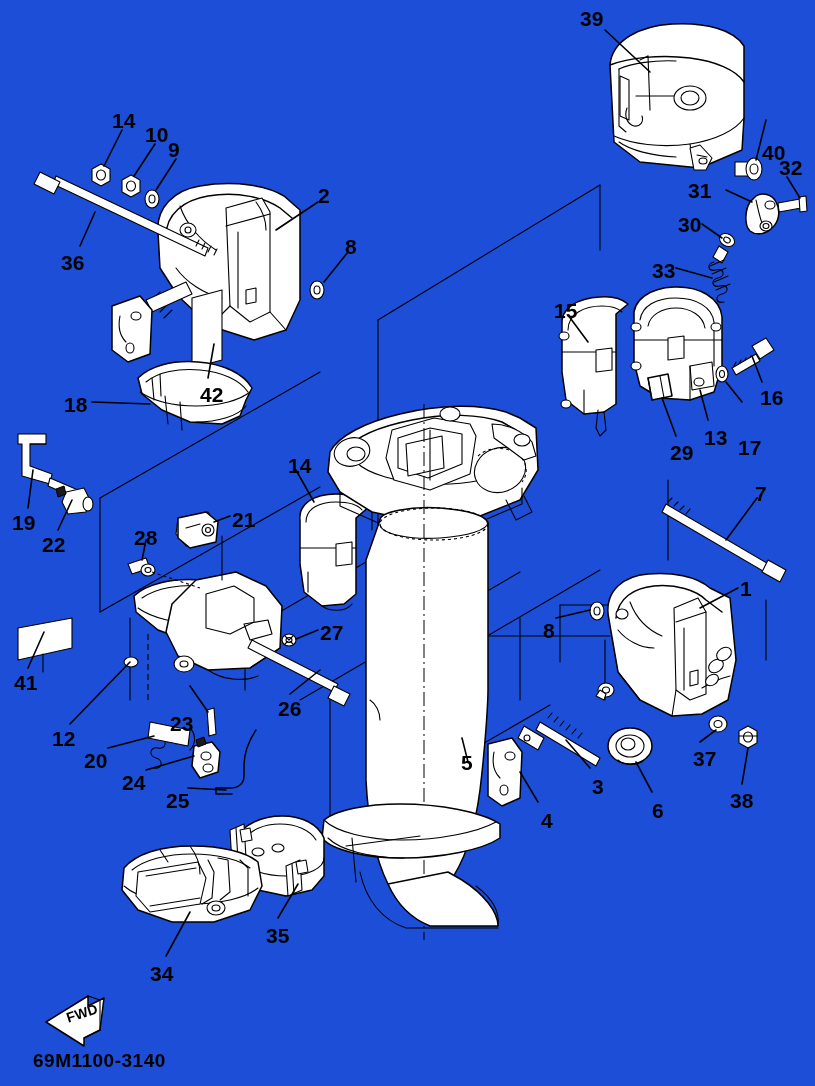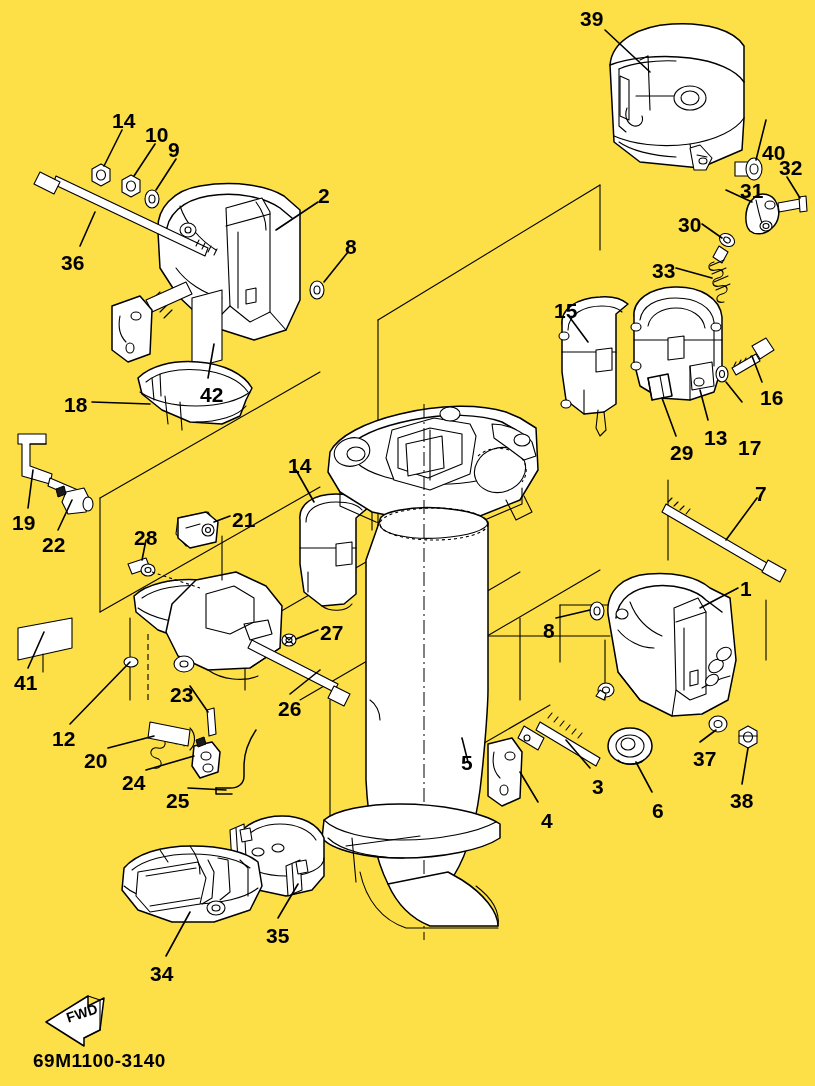--- a/index.html
+++ b/index.html
@@ -4,21 +4,21 @@
 <style>
   html,body{margin:0;padding:0;background:#ffffff;}
   body{
     font-family:"Liberation Sans", sans-serif;
     -webkit-font-smoothing:antialiased;
   }
   #sheet{
     position:relative;
     width:815px;
     height:1086px;
-    background:#fde047;
+    background:#1d4ed8;
     overflow:hidden;
   }
   
   .callout{
     position:absolute;
     font-family:"Liberation Sans", sans-serif;
     font-weight:bold;
     font-size:21px;
     line-height:21px;
     color:#000000;
@@ -568,21 +568,21 @@
     </g>
   </svg>
 
   <div id="callout-layer">
       <div class="callout" style="left: 580px; top: 8px;">39</div>
       <div class="callout" style="left: 112px; top: 110px;">14</div>
       <div class="callout" style="left: 145px; top: 124px;">10</div>
       <div class="callout" style="left: 168px; top: 139px;">9</div>
       <div class="callout" style="left: 762px; top: 100px; margin-top: 42px;">40</div>
       <div class="callout" style="left: 779px; top: 157px;">32</div>
-      <div class="callout" style="left: 740px; top: 180px;">31</div>
+      <div class="callout" style="left: 688px; top: 180px;">31</div>
       <div class="callout" style="left: 318px; top: 185px;">2</div>
       <div class="callout" style="left: 678px; top: 214px;">30</div>
       <div class="callout" style="left: 61px; top: 252px;">36</div>
       <div class="callout" style="left: 345px; top: 236px;">8</div>
       <div class="callout" style="left: 652px; top: 260px;">33</div>
       <div class="callout" style="left: 554px; top: 300px;">15</div>
       <div class="callout" style="left: 760px; top: 387px;">16</div>
       <div class="callout" style="left: 738px; top: 408px; margin-top: 29px;">17</div>
       <div class="callout" style="left: 704px; top: 427px;">13</div>
       <div class="callout" style="left: 670px; top: 442px; text-align: center;">29</div>
@@ -591,21 +591,21 @@
       <div class="callout" style="left: 288px; top: 455px;">14</div>
       <div class="callout" style="left: 755px; top: 483px;">7</div>
       <div class="callout" style="left: 12px; top: 512px;">19</div>
       <div class="callout" style="left: 42px; top: 534px;">22</div>
       <div class="callout" style="left: 232px; top: 509px;">21</div>
       <div class="callout" style="left: 134px; top: 527px;">28</div>
       <div class="callout" style="left: 740px; top: 578px;">1</div>
       <div class="callout" style="left: 543px; top: 620px;">8</div>
       <div class="callout" style="left: 320px; top: 622px;">27</div>
       <div class="callout" style="left: 14px; top: 672px;">41</div>
-      <div class="callout" style="left: 170px; top: 684px;">23</div>
+      <div class="callout" style="left: 170px; top: 713px;">23</div>
       <div class="callout" style="left: 278px; top: 698px;">26</div>
       <div class="callout" style="left: 52px; top: 728px;">12</div>
       <div class="callout" style="left: 84px; top: 750px;">20</div>
       <div class="callout" style="left: 122px; top: 772px;">24</div>
       <div class="callout" style="left: 461px; top: 752px;">5</div>
       <div class="callout" style="left: 592px; top: 776px;">3</div>
       <div class="callout" style="left: 693px; top: 748px;">37</div>
       <div class="callout" style="left: 730px; top: 790px;">38</div>
       <div class="callout" style="left: 652px; top: 800px;">6</div>
       <div class="callout" style="left: 166px; top: 790px;">25</div>

